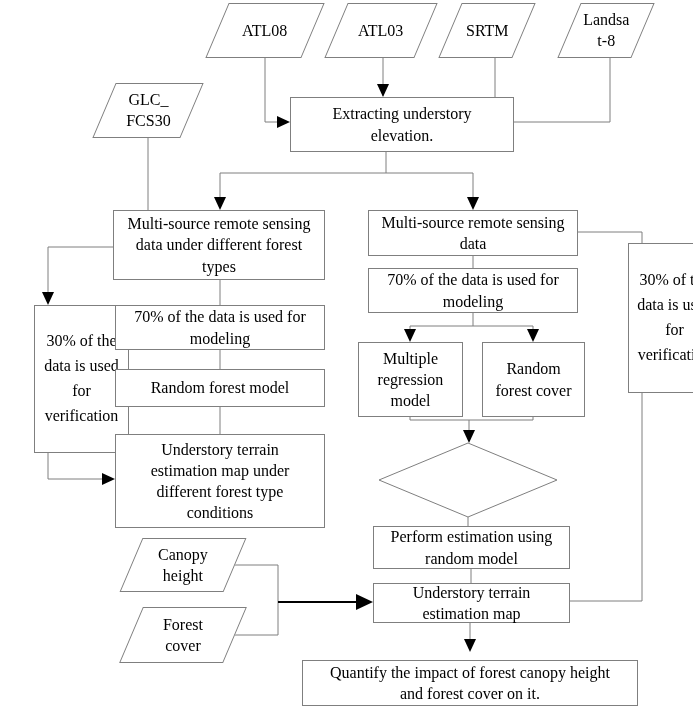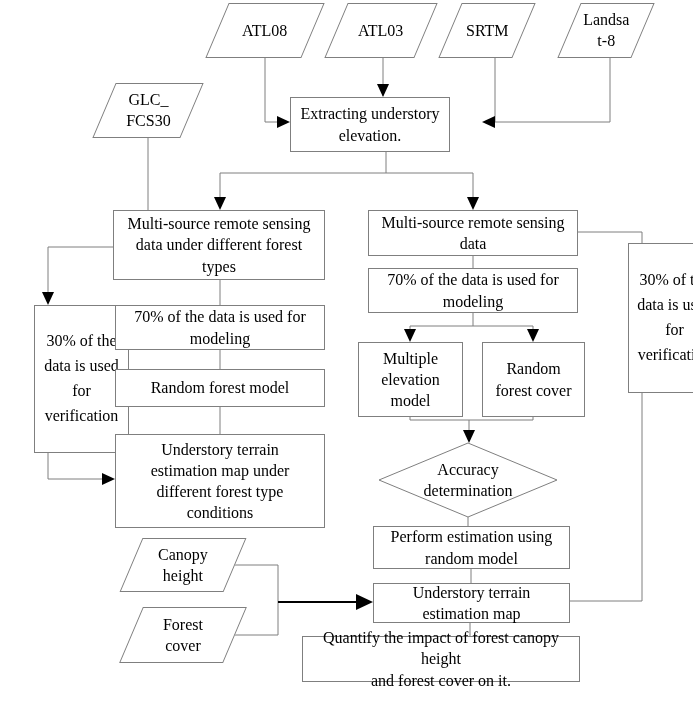--- a/index.html
+++ b/index.html
@@ -138,21 +138,21 @@
   </div>
   <div class="node para" style="left:569px;top:3px;width:74px;height:55px">
     <span class="label">Landsa
 t-8</span>
   </div>
   <div class="node para" style="left:104px;top:83px;width:88px;height:55px">
     <span class="label">GLC_
 FCS30</span>
   </div>
 
-  <div class="node rect" style="left:290px;top:97px;width:160px;height:55px">
+  <div class="node rect" style="left:290px;top:97px;width:224px;height:55px">
     <span class="label">Extracting understory
 elevation.</span>
   </div>
 
   <div class="node rect" style="left:113px;top:210px;width:212px;height:70px">
     <span class="label">Multi-source remote sensing
 data under different forest
 types</span>
   </div>
   <div class="node rect tall" style="left:2px;top:305px;width:95px;height:148px">
@@ -178,55 +178,51 @@
   <div class="node rect" style="left:368px;top:210px;width:210px;height:46px">
     <span class="label">Multi-source remote sensing
 data</span>
   </div>
   <div class="node rect" style="left:368px;top:268px;width:210px;height:45px">
     <span class="label">70% of the data is used for
 modeling</span>
   </div>
   <div class="node rect" style="left:358px;top:342px;width:105px;height:75px">
     <span class="label">Multiple
-elevation
+regression
 model</span>
   </div>
   <div class="node rect" style="left:482px;top:342px;width:103px;height:75px">
     <span class="label">Random
 forest cover</span>
   </div>
   <div class="node rect tall" style="left:596px;top:243px;width:93px;height:150px">
     <span class="label">30% of the
 data is used
 for
 verification</span>
   </div>
 
-  <div class="node diamond" style="left:379px;top:443px;width:178px;height:74px">
-    <span class="label">Accuracy
-determination</span>
-  </div>
 
   <div class="node rect" style="left:373px;top:526px;width:197px;height:43px">
     <span class="label">Perform estimation using
 random model</span>
   </div>
   <div class="node rect" style="left:373px;top:583px;width:197px;height:40px">
     <span class="label">Understory terrain
 estimation map</span>
   </div>
 
   <div class="node para" style="left:131px;top:538px;width:104px;height:54px">
     <span class="label">Canopy
 height</span>
   </div>
   <div class="node para" style="left:131px;top:607px;width:104px;height:56px">
     <span class="label">Forest
 cover</span>
   </div>
 
-  <div class="node rect" style="left:302px;top:636px;width:278px;height:46px">
+  <div class="node rect" style="left:302px;top:660px;width:336px;height:46px">
     <span class="label">Quantify the impact of forest canopy height
 and forest cover on it.</span>
   </div>
 
 </div>
 
 </body></html>

